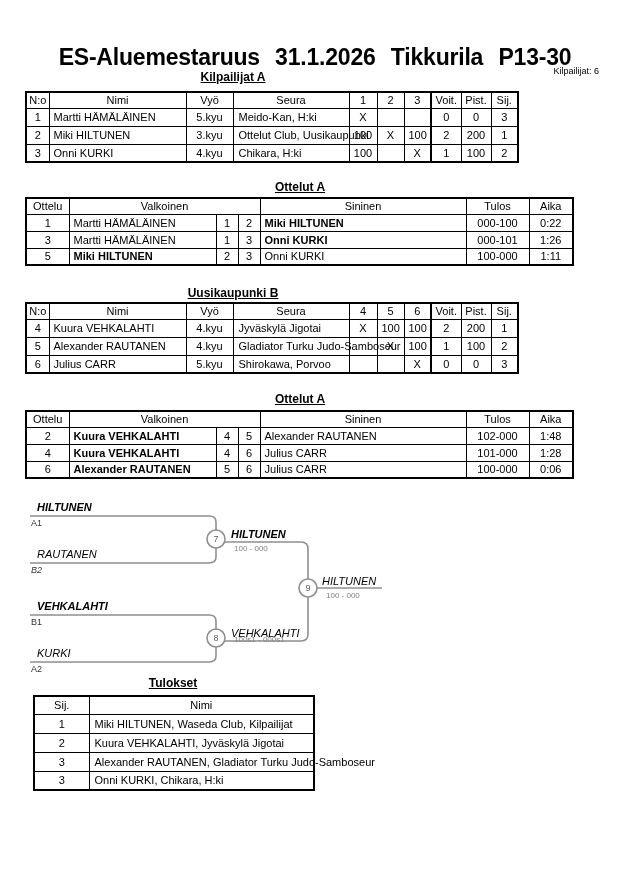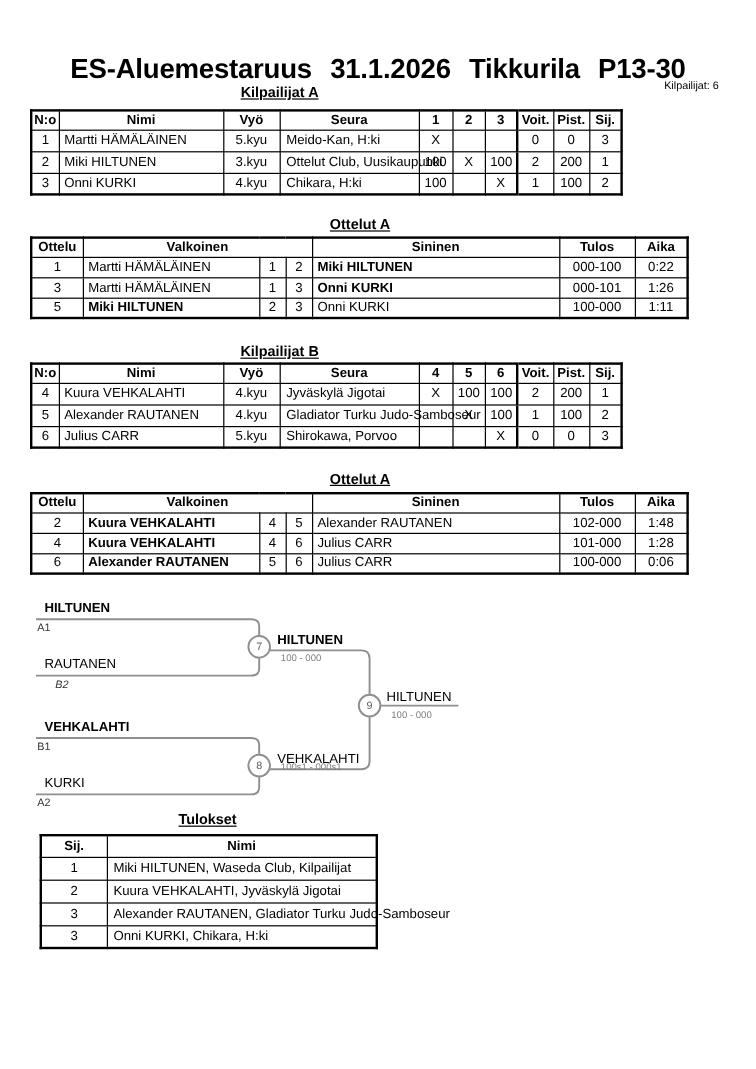--- a/index.html
+++ b/index.html
@@ -4,30 +4,30 @@
 <style>
   html,body{margin:0;padding:0;width:630px;height:891px;overflow:hidden;background:#fff;}
   body{position:relative;font-family:"Liberation Sans","DejaVu Sans",sans-serif;color:#000;}
   .main-title{position:absolute;top:44px;left:0;width:630px;text-align:center;
     font-size:23px;font-weight:bold;word-spacing:9px;letter-spacing:-0.2px;white-space:nowrap;}
   .count{position:absolute;top:66px;right:31px;font-size:9px;}
   .stitle{position:absolute;font-weight:bold;font-size:12px;transform:translateX(-50%);white-space:nowrap;text-decoration:underline;}
   table.grid{border-collapse:collapse;table-layout:fixed;position:absolute;background:#fff;border:2px solid #000;}
   .grid th,.grid td{border:1px solid #000;font-size:11px;line-height:12px;padding:0 4px;
     vertical-align:middle;overflow:visible;}
-  .grid th{font-weight:bold;padding:0 1px;}
+  .grid th{font-weight:normal;padding:0 1px;}
   .c{text-align:center}.l{text-align:left}
   .thickL{border-left:2px solid #000 !important;}
   td.flow{padding:0 0 0 5px;}
   td.flow > span{white-space:nowrap;position:relative;z-index:3;}
   .pool tr.h{height:16px}.pool tr.d{height:18px}
   .match tr.h{height:16px}.match tr.d{height:17px}
   .res tr.h{height:18px}.res tr.d{height:19px}
   .bracket-svg{position:absolute;left:20px;top:495px;}
-  .bname{position:absolute;font-size:11px;white-space:nowrap;}
+  .bname{position:absolute;font-size:11px;white-space:nowrap;font-style:italic;}
   .bseed{position:absolute;font-size:9px;color:#333;}
   .bscore{position:absolute;font-size:8px;color:#808080;white-space:nowrap;}
   .bnum{position:absolute;font-size:9px;color:#606060;width:18px;text-align:center;}
 </style>
 </head>
 <body>
 
 <div class="main-title">ES-Aluemestaruus 31.1.2026 Tikkurila P13-30</div>
 <div class="count">Kilpailijat: 6</div>
 
@@ -139,21 +139,21 @@
     <td class="l" style="font-weight: bold;">Miki HILTUNEN</td>
     <td class="c">2</td>
     <td class="c">3</td>
     <td class="l">Onni KURKI</td>
     <td class="c">100-000</td>
     <td class="c">1:11</td>
   </tr>
 </tbody>
   </table>
 
-<div class="stitle" style="left:233px;top:286px;">Kilpailijat B</div>
+<div class="stitle" style="left:233px;top:286px;">Uusikaupunki B</div>
 <table class="grid pool" style="left:25px;top:302px;width:492px;">
   <colgroup>
       <col style="width:23px">
       <col style="width:137px">
       <col style="width:47px">
       <col style="width:116px">
       <col style="width:28px">
       <col style="width:27px">
       <col style="width:27px">
       <col style="width:30px">
@@ -269,21 +269,21 @@
     <path d="M205,146 H281 Q288,146 288,139 V93"></path>
     <path d="M297,93 H362"></path>
     <circle cx="196" cy="44" r="9" fill="#fff"></circle>
     <circle cx="196" cy="143" r="9" fill="#fff"></circle>
     <circle cx="288" cy="93" r="9" fill="#fff"></circle>
   </g>
 </svg>
 <span class="bname" style="left: 37px; top: 501px; font-weight: bold;">HILTUNEN</span>
 <span class="bseed" style="left:31px;top:518px;">A1</span>
 <span class="bname" style="left:37px;top:548px;">RAUTANEN</span>
-<span class="bseed" style="left:46px;top:565px;font-style:italic;">B2</span>
+<span class="bseed" style="left:31px;top:565px;font-style:italic;">B2</span>
 <span class="bnum" style="left:207px;top:534px;">7</span>
 <span class="bname" style="left: 231px; top: 528px; font-weight: bold;">HILTUNEN</span>
 <span class="bscore" style="left:234px;top:544px;">100 - 000</span>
 <span class="bnum" style="left:299px;top:583px;">9</span>
 <span class="bname" style="left:322px;top:575px;">HILTUNEN</span>
 <span class="bscore" style="left:326px;top:591px;">100 - 000</span>
 <span class="bname" style="left: 37px; top: 600px; font-weight: bold;">VEHKALAHTI</span>
 <span class="bseed" style="left:31px;top:617px;">B1</span>
 <span class="bname" style="left:37px;top:647px;">KURKI</span>
 <span class="bseed" style="left:31px;top:664px;text-align:center;">A2</span>

